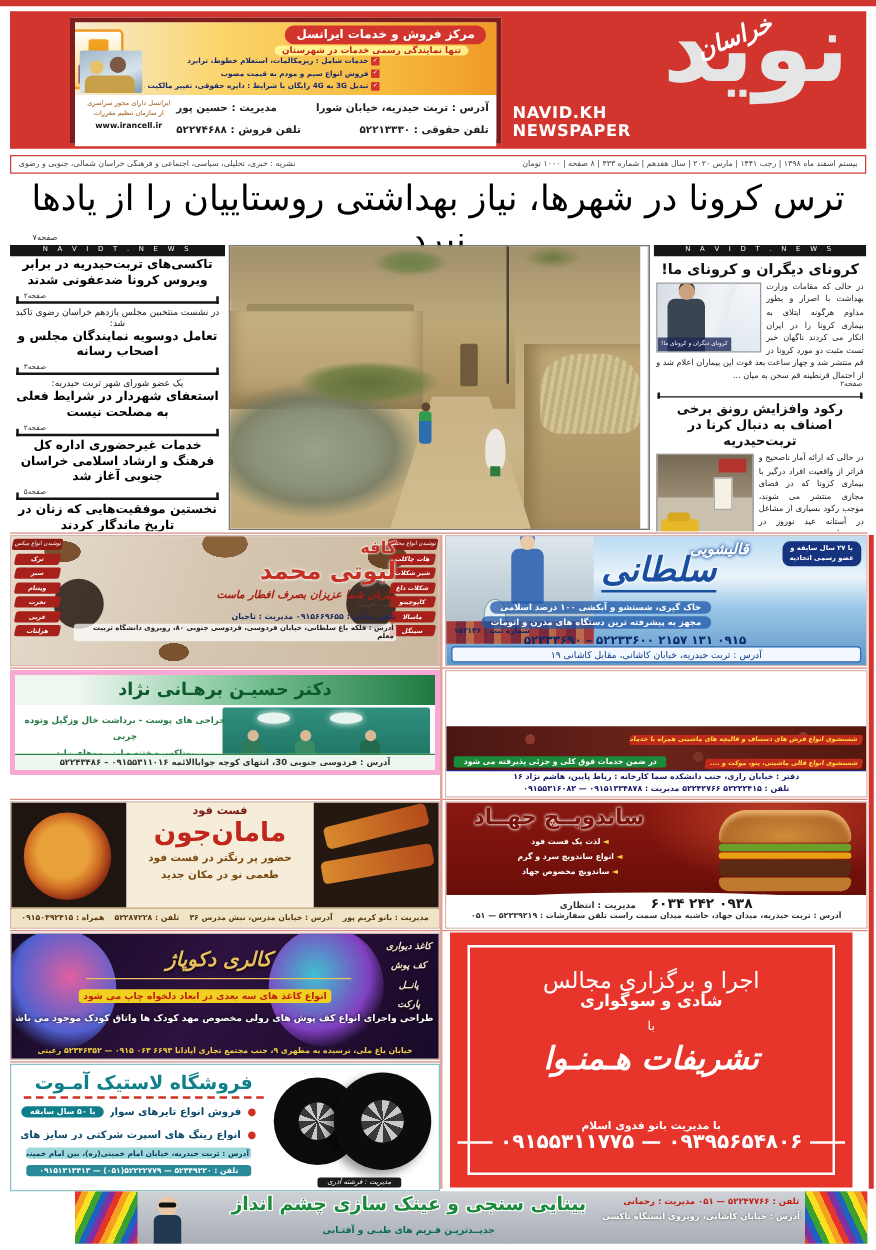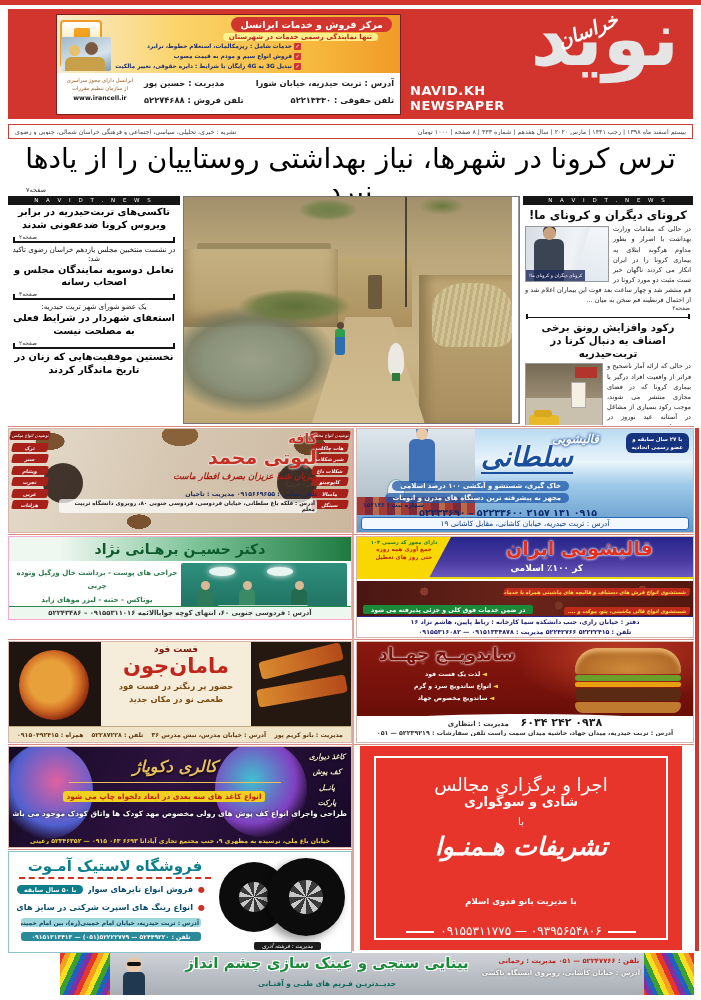--- a/index.html
+++ b/index.html
@@ -6,21 +6,21 @@
   html,body{width:701px;height:1000px;background:#fff}
   body{font-family:"DejaVu Sans",sans-serif;direction:rtl;position:relative;overflow:hidden;color:#111}
 
   
   .top-strip{position:absolute;left:0;top:0;width:701px;height:5px;background:#d2342e}
   .masthead{position:absolute;left:8px;top:9px;width:685px;height:110px;background:#d2342e}
   .logo-wrap{position:absolute;left:392px;top:0;right:0;bottom:0;overflow:hidden}
   .logo-fa{position:absolute;right:14px;top:-8px;font-size:76px;font-weight:900;color:#e5e5e5;line-height:1;letter-spacing:2px}
   .logo-overlay{position:absolute;right:74px;top:10px;color:#fff;font-size:19px;font-weight:bold;font-style:italic;transform:rotate(-22deg)}
   .logo-en{position:absolute;left:10px;bottom:6px;color:#fff;font-weight:800;font-size:13px;line-height:1.1;text-align:left;letter-spacing:.5px;direction:ltr}
-  .irancell{position:absolute;left:48px;top:5px;width:345px;height:101px;background:#fff;border:1px solid #7f1d1d}
+  .irancell{position:absolute;left:48px;top:5px;width:345px;height:101px;background:#fff;border:4px solid #7f1d1d}
   .ir-top{position:relative;height:58px;background:linear-gradient(90deg,#f7ecd0,#fbd46a 35%,#f6b83d 75%,#f09a28);overflow:hidden}
   .ir-title{position:absolute;right:8px;top:2px;background:#d2342e;color:#fff;font-weight:900;font-size:9.5px;padding:2px 9px;border-radius:8px}
   .ir-sub{position:absolute;right:22px;top:18px;color:#c3231c;font-weight:bold;font-size:7px;background:rgba(255,255,160,.8);padding:0 6px;border-radius:6px}
   .ir-bullets{position:absolute;left:56px;top:27px;width:188px;text-align:right}
   .ir-b{font-size:5.8px;color:#1a2a6b;font-weight:bold;line-height:1.7;white-space:nowrap;overflow:hidden}
   .chk{display:inline-block;background:#d2342e;color:#fff;font-size:5px;width:7px;height:7px;line-height:7px;text-align:center;border-radius:1px;margin-left:2px;vertical-align:middle}
   .ir-photo{position:absolute;left:4px;top:22px;width:50px;height:34px;background:linear-gradient(160deg,#9fb6c9,#d8e4ec 60%,#7d99ad);border-radius:2px;overflow:hidden}
   .ir-ph-head1{position:absolute;left:8px;top:8px;width:11px;height:11px;border-radius:50%;background:#e8c26a}
   .ir-ph-head2{position:absolute;left:24px;top:5px;width:13px;height:13px;border-radius:50%;background:#7a5a42}
   .ir-ph-body{position:absolute;left:4px;bottom:0;width:40px;height:14px;background:#c8a04a;border-radius:6px 6px 0 0}
@@ -135,21 +135,21 @@
   .sol-badge{position:absolute;right:4px;top:4px;background:#15337f;color:#fff;font-size:5.4px;font-weight:bold;text-align:center;padding:2px 6px;border-radius:6px;line-height:1.5}
   .sol-t1{position:absolute;right:94px;top:3px;color:#fff;font-size:12px;font-weight:900;font-style:italic;text-shadow:0 0 3px #1a4fa0,0 0 3px #1a4fa0}
   .sol-t2{position:absolute;right:120px;top:12px;color:#1a4fa0;font-size:27px;font-weight:900;font-style:italic;text-shadow:0 0 2px #fff,0 0 3px #fff;border-bottom:2px solid #1a4fa0}
   .sol-l{position:absolute;right:124px;color:#fff;font-size:6.8px;font-weight:bold;background:rgba(32,90,170,.75);padding:1px 8px;border-radius:6px;white-space:nowrap}
   .sol-l1{top:52px}.sol-l2{top:64px}
   .sol-phones{position:absolute;right:96px;top:78px;color:#0a2a6a;font-size:9.5px;font-weight:900;white-space:nowrap}
   .sol-reg{position:absolute;left:6px;top:72px;color:#0a2a6a;font-size:6px;font-weight:bold}
   .sol-addr{position:absolute;left:4px;right:4px;bottom:2px;background:#f2f8fd;border:1px solid #2a6ab8;border-radius:3px;color:#0a3a8a;font-size:7.4px;font-weight:normal;text-align:center;padding:1px 0}
 
   
-  .ad-doctor{left:8px;top:536px;width:344px;height:84px;background:#fff;border:1px solid #f9a8d4}
+  .ad-doctor{left:8px;top:536px;width:344px;height:84px;background:#fff;border:4px solid #f9a8d4}
   .doc-head{height:24px;background:linear-gradient(270deg,#1e7a41,#7cc397 45%,#eef7f0 85%);display:flex;align-items:center;justify-content:center}
   .doc-title{font-size:14px;font-weight:900;color:#0d5a2c;letter-spacing:1px}
   .doc-photo{position:absolute;right:4px;top:26px;width:166px;height:60px;background:linear-gradient(180deg,#2f8f7d,#1a6a5a);border-radius:2px;overflow:hidden}
   .doc-lamp{position:absolute;top:4px;width:26px;height:9px;border-radius:50%;background:#e8f4f0;box-shadow:0 0 6px #fff}
   .doc-lamp.a{left:28px}.doc-lamp.b{left:86px}
   .doc-fig{position:absolute;bottom:0;width:16px;height:34px;background:#2f7a5a;border-radius:5px 5px 0 0}
   .doc-fig:before{content:"";position:absolute;left:4px;top:-8px;width:9px;height:9px;border-radius:50%;background:#d9b896}
   .doc-fig.f1{left:16px}.doc-fig.f2{left:58px;background:#3a8a66}.doc-fig.f3{left:110px;background:#246a4e}
   .doc-table{position:absolute;left:36px;bottom:6px;width:92px;height:12px;background:#bcd6cc;border-radius:3px}
   .doc-lines{position:absolute;left:6px;top:30px;width:164px;text-align:center;color:#2a7a4a;font-weight:bold;font-size:7px;line-height:1.9}
@@ -219,21 +219,21 @@
 
   
   .ad-hamnava{left:360px;top:746px;width:322px;height:204px;background:#e8352c;border:none}
   .ham-frame{position:absolute;inset:10px 14px;border:2px solid #fff}
   .ham-c{position:absolute;left:0;right:0;text-align:center;color:#fff}
   .ham-l1{top:28px;font-size:18px;font-weight:normal}
   .ham-l2{top:48px;font-size:13px;font-weight:bold}
   .ham-l3{top:70px;font-size:10px}
   .ham-title{top:86px;font-size:25px;font-weight:900;font-style:italic;letter-spacing:2px}
   .ham-mgr{top:150px;font-size:8.5px;font-weight:bold}
-  .ham-phones{top:178px;font-size:12px;font-weight:400}
+  .ham-phones{top:157px;font-size:16px;font-weight:700}
   .ham-phones:before,.ham-phones:after{content:"";display:inline-block;width:28px;height:2px;background:#fff;vertical-align:middle;margin:0 6px}
 
   
   .ad-tire{left:8px;top:851px;width:344px;height:102px;background:#fff;border:1px solid #8ac4c8}
   .tire-img{position:absolute;right:6px;top:6px;width:126px;height:82px}
   .tire-w{position:absolute;border-radius:50%;background:radial-gradient(circle,#222 0 30%,#0c0c0c 31% 100%)}
   .tire-w1{left:0;top:4px;width:70px;height:70px}
   .tire-w2{left:48px;top:0;width:78px;height:78px;box-shadow:-4px 4px 8px #0006}
   .tire-rim{position:absolute;border-radius:50%;background:repeating-conic-gradient(#c8c8c8 0 20deg,#3a3a3a 20deg 45deg)}
   .rim1{left:20px;top:24px;width:30px;height:30px}
@@ -343,20 +343,26 @@
       </div>
   </div>
   <div class="nl-item">
     <div class="nl-kicker">یک عضو شورای شهر تربت حیدریه:</div>
     <div class="nl-title">استعفای شهردار در شرایط فعلی به مصلحت نیست</div>
     <div class="nl-div">
         <span class="nl-page">صفحه۲</span>
       </div>
   </div>
   <div class="nl-item">
+    <div class="nl-title">خدمات غیرحضوری اداره کل فرهنگ و ارشاد اسلامی خراسان جنوبی آغاز شد</div>
+    <div class="nl-div">
+        <span class="nl-page">صفحه۵</span>
+      </div>
+  </div>
+  <div class="nl-item">
     <div class="nl-title">نخستین موفقیت‌هایی که زنان در تاریخ ماندگار کردند</div>
 
   </div>
 
 </div>
 
 <div class="photo">
   <div class="ph-base"></div>
   <div class="ph-far"></div>
   <div class="ph-g1"></div>
@@ -477,33 +483,24 @@
     <div class="doc-fig f1"></div>
     <div class="doc-fig f2"></div>
     <div class="doc-fig f3"></div>
     <div class="doc-table"></div>
   </div>
   <div class="doc-lines">
     <div>جراحی های پوست - برداشت خال وزگیل وتوده چربی</div>
     <div>بوتاکس - ختنه - لیزر موهای زاید</div>
     <div>بدون درد وخونریزی</div>
   </div>
-  <div class="doc-foot">آدرس : فردوسی جنوبی ۶۰، انتهای کوچه جواباالائمه    ۰۹۱۵۵۳۱۱۰۱۶ – ۵۲۲۴۳۴۸۶</div>
+  <div class="doc-foot">آدرس : فردوسی جنوبی 30، انتهای کوچه جواباالائمه    ۰۹۱۵۵۳۱۱۰۱۶ – ۵۲۲۴۳۴۸۶</div>
 </div>
 
 <div class="ad ad-iran">
-  <div class="iran-top">
-    <div class="iran-corner">
-      <div class="iran-c1">دارای مجوز کد رسمی ۱۰۴</div>
-      <div class="iran-c2">جمع آوری همه روزه</div>
-      <div class="iran-c2">حتی روز های تعطیل</div>
-    </div>
-    <div class="iran-title">قالیشویی ایران</div>
-    <div class="iran-sub">کر ۱۰۰٪ اسلامی</div>
-  </div>
   <div class="iran-mid">
     <div class="iran-bullets">
       <div><span class="iran-bl">شستشوی انواع فرش های دستباف و قالیچه های ماشینی همراه با خدمات رفو و داری</span></div>
       <div><span class="iran-bl">شستشوی انواع قالی ماشینی، پتو، موکت و ....</span></div>
       <div><span class="iran-bl">حمل شویی در منزل</span></div>
     </div>
     <div class="iran-ribbon">در ضمن خدمات فوق کلی و جزئی پذیرفته می شود</div>
   </div>
   <div class="iran-foot">
     <div>دفتر : خیابان رازی، جنب دانشکده سما    کارخانه : رباط پایین، هاشم نژاد ۱۶</div>

